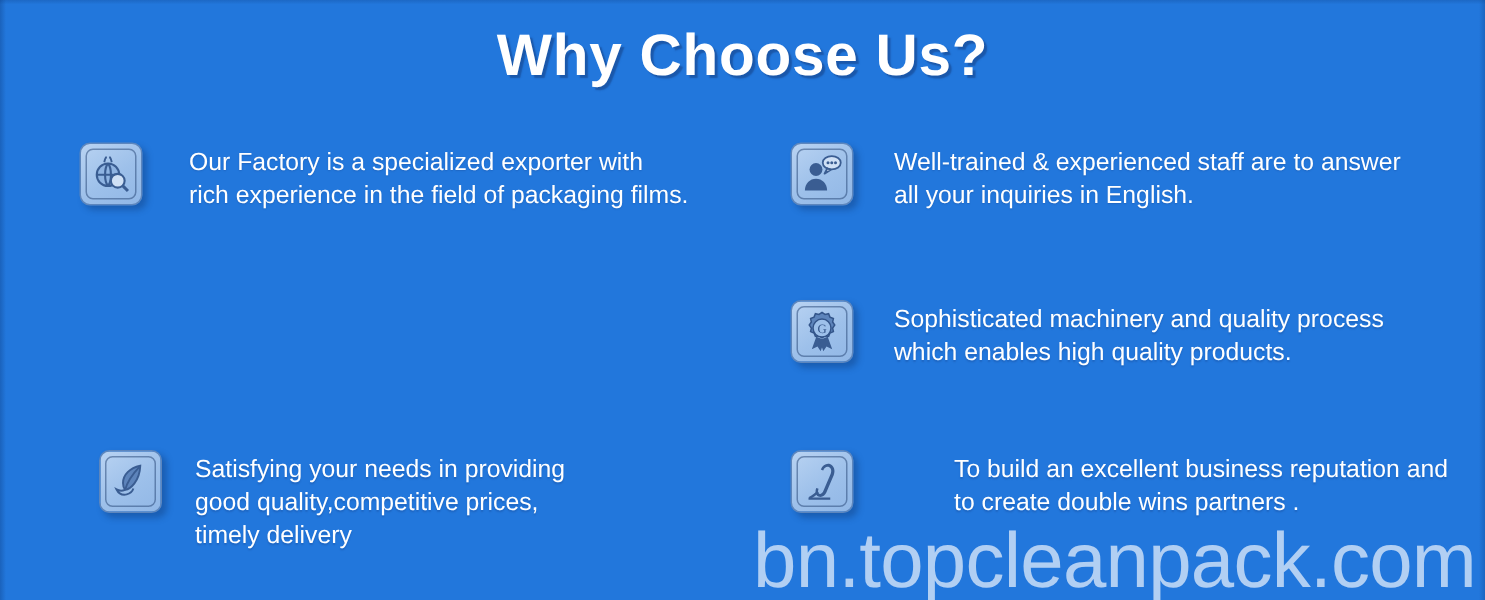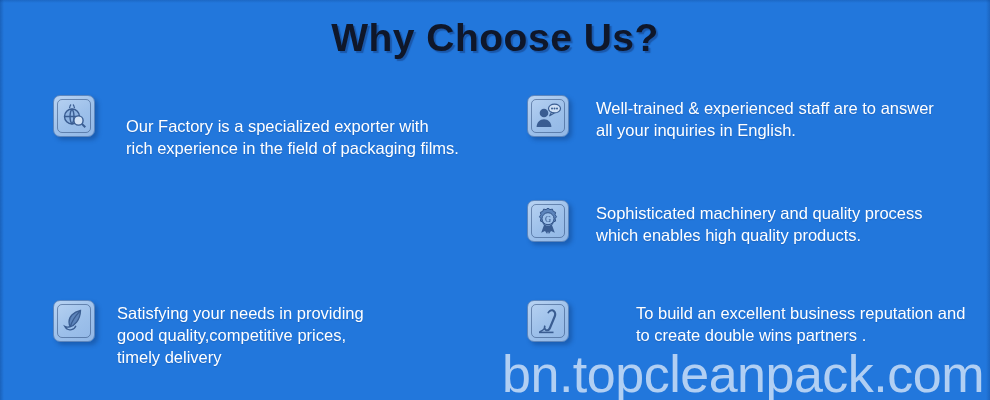--- a/index.html
+++ b/index.html
@@ -37,21 +37,21 @@
   }
 
   
   #title {
     position:absolute;
     left:0; top:16px;
     width:990px;
     text-align:center;
     font-size:39px;
     font-weight:bold;
-    color:#0f172a;
+    color:#ffffff;
     letter-spacing:.5px;
     text-shadow: 2px 2px 1px rgba(20,62,130,.55);
     white-space:nowrap;
   }
 
   
   .feature {
     position:absolute;
     display:flex;
     align-items:flex-start;
@@ -84,23 +84,23 @@
     color:#ffffff;
     font-size:16.5px;
     line-height:22px;
     white-space:pre-line;
     text-shadow: 0 1px 1px rgba(22,64,132,.30);
   }
 
   
   #feat-1 { left:53px;  top:95px;  }
   #feat-2 { left:53px;  top:200px; }
-  #feat-3 { left:53px;  top:300px; }
+  #feat-3 { left:66px;  top:300px; }
   #feat-1 .feature-text,
-  #feat-2 .feature-text { margin-left:73px; margin-top:20px; }
+  #feat-2 .feature-text { margin-left:73px; margin-top:2px; }
   #feat-3 .feature-text { margin-left:64px; margin-top:2px; }
 
   
   #feat-4 { left:527px; top:95px;  }
   #feat-5 { left:527px; top:200px; }
   #feat-6 { left:527px; top:300px;padding-left:40px; }
   #feat-4 .feature-text,
   #feat-5 .feature-text,
   #feat-6 .feature-text { margin-left:69px; margin-top:2px; }
 

